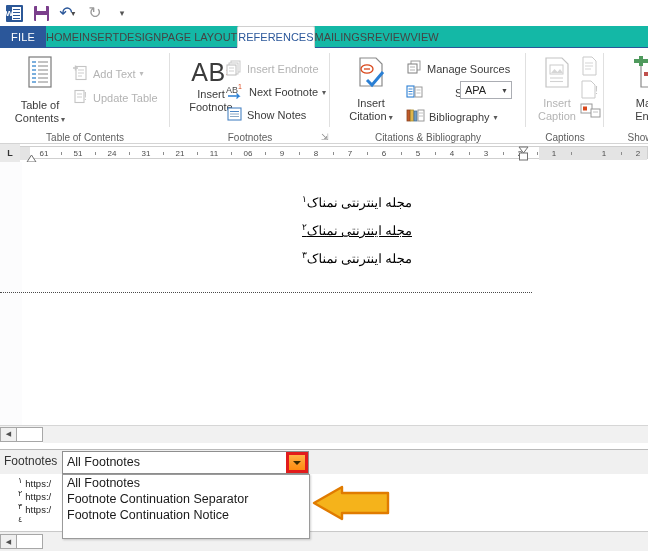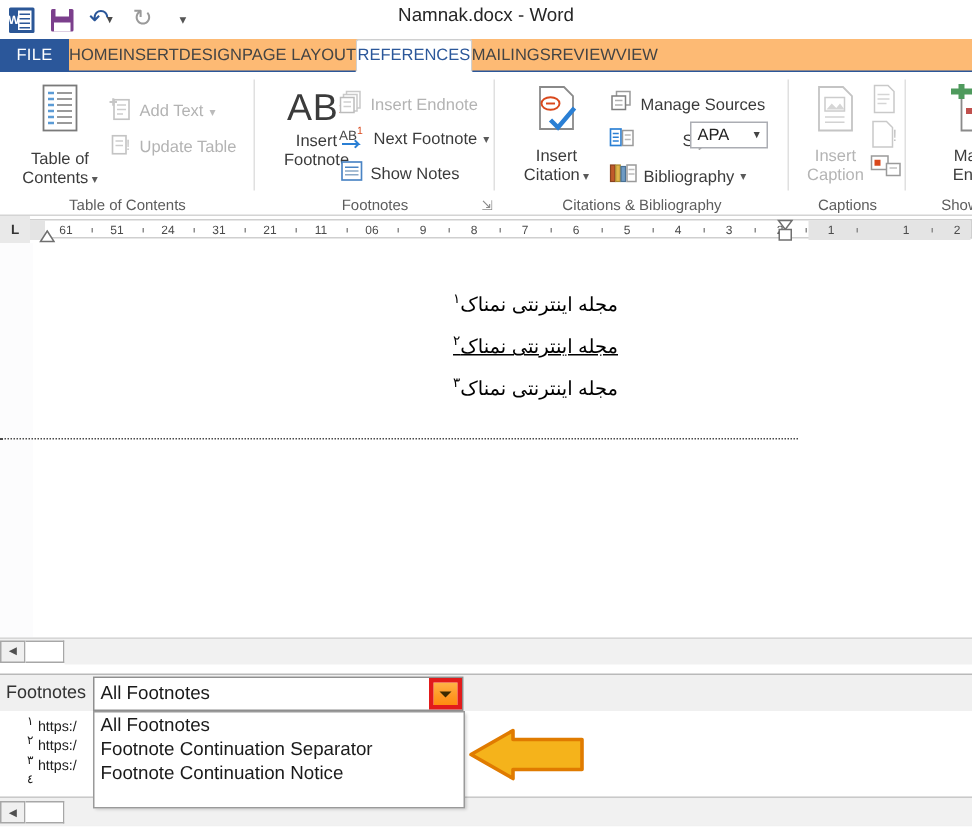--- a/index.html
+++ b/index.html
@@ -44,21 +44,21 @@
   .tiny-caret { font-size: 7px; color: #4a4a4a; margin-left: -3px; }
   .qat-more { font-size: 9px; color: #555; }
   .title-text {
     position: absolute; left: 0; top: 3px; width: 648px; text-align: center;
     font-size: 12.5px; color: #262626;
   }
 
   
   .tabstrip {
     position: absolute; left: 0; top: 26px; width: 648px; height: 22px;
-    background: #fdba74; border-bottom: 1px solid #2b579a;
+    background: #14b8a6; border-bottom: 1px solid #2b579a;
   }
   .tab-file {
     position: absolute; left: 0; top: 0; width: 46px; height: 22px;
     background: #2b579a; color: #ffffff; font-size: 11px;
     display: flex; align-items: center; justify-content: center;
     letter-spacing: .2px;
   }
   .tabs { position: absolute; left: 46px; top: 0; height: 22px; display: flex; align-items: stretch; }
   .tab {
     padding: 0 0; height: 22px; display: flex; align-items: center;
@@ -257,21 +257,20 @@
         <span class="undo-ico">↶</span>
           <span class="tiny-caret">▼</span>
       </span>
       <span class="qat-item">
         <span class="redo-ico">↻</span>
       </span>
       <span class="qat-item">
         <span class="qat-more">▾</span>
       </span>
     </div>
-    <div class="title-text">Namnak.docx - Word</div>
   </div>
 
   <div class="tabstrip">
     <div class="tab-file">FILE</div>
     <div class="tabs">
       <div class="tab">HOME</div>
       <div class="tab">INSERT</div>
       <div class="tab">DESIGN</div>
       <div class="tab">PAGE LAYOUT</div>
       <div class="tab active">REFERENCES</div>

